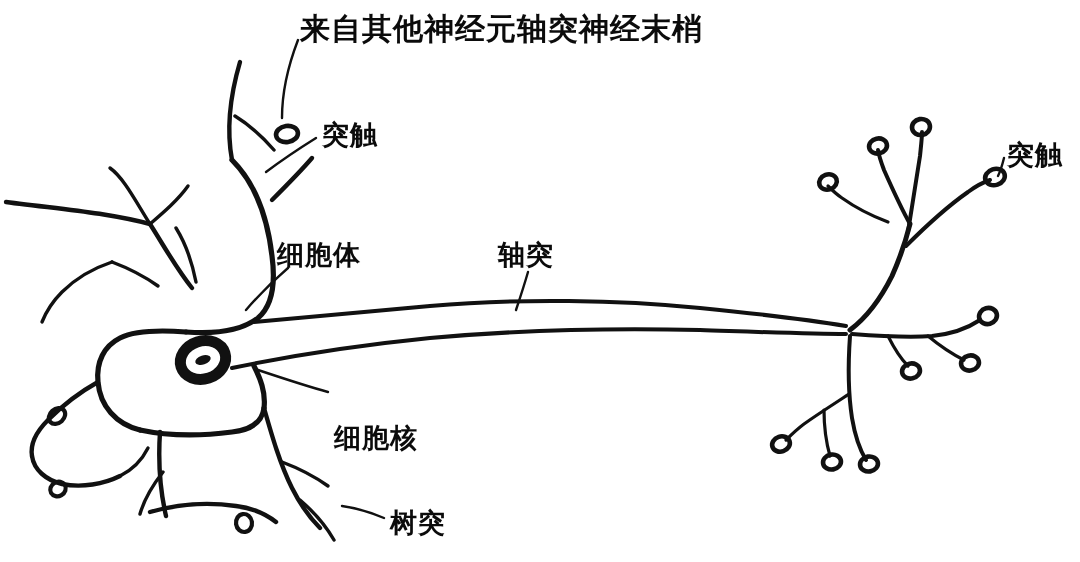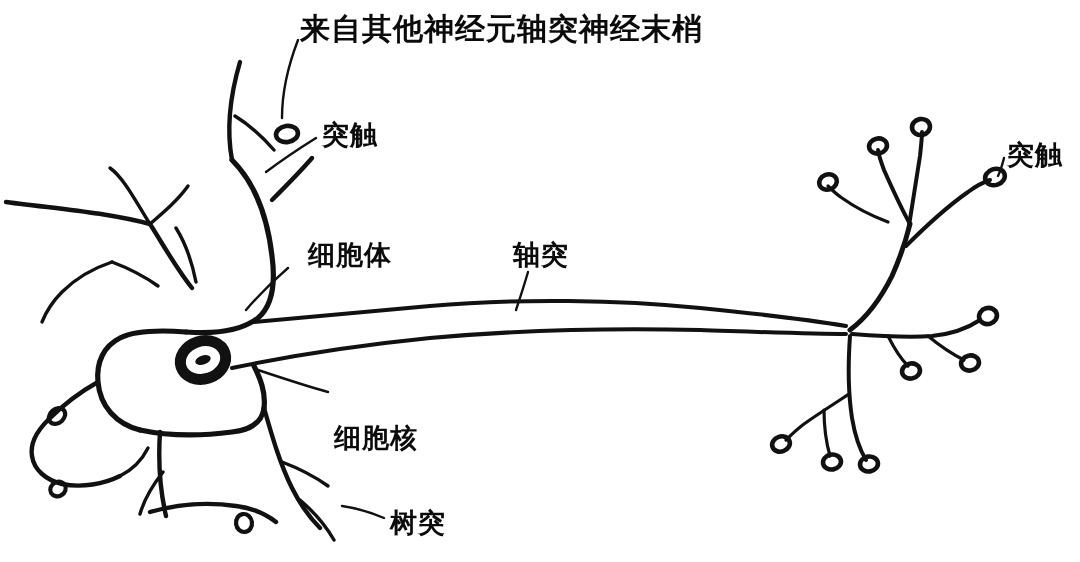--- a/index.html
+++ b/index.html
@@ -228,23 +228,23 @@
 
       <path class="stroke leader" d="M 1004 158 C 1002 166, 1000 172, 998 176"></path>
     </g>
 
   </svg>
 
   <div class="label label-title" style="left:300px; top:14px;">来自其他神经元轴突神经末梢</div>
 
   <div class="label label-body" style="left:322px; top:121px;">突触</div>
 
-  <div class="label label-body" style="left:308px; top:241px;">细胞体</div>
-
-  <div class="label label-body" style="left:513px; top:241px;">轴突</div>
+  <div class="label label-body" style="left:277px; top:241px;">细胞体</div>
+
+  <div class="label label-body" style="left:498px; top:241px;">轴突</div>
 
   <div class="label label-body" style="left:334px; top:386px;margin-top:38px;">细胞核</div>
 
   <div class="label label-body" style="left:390px; top:509px;text-align:center;">树突</div>
 
   <div class="label label-body" style="left:1007px; top:141px;">突触</div>
 
 
 </div>
 

